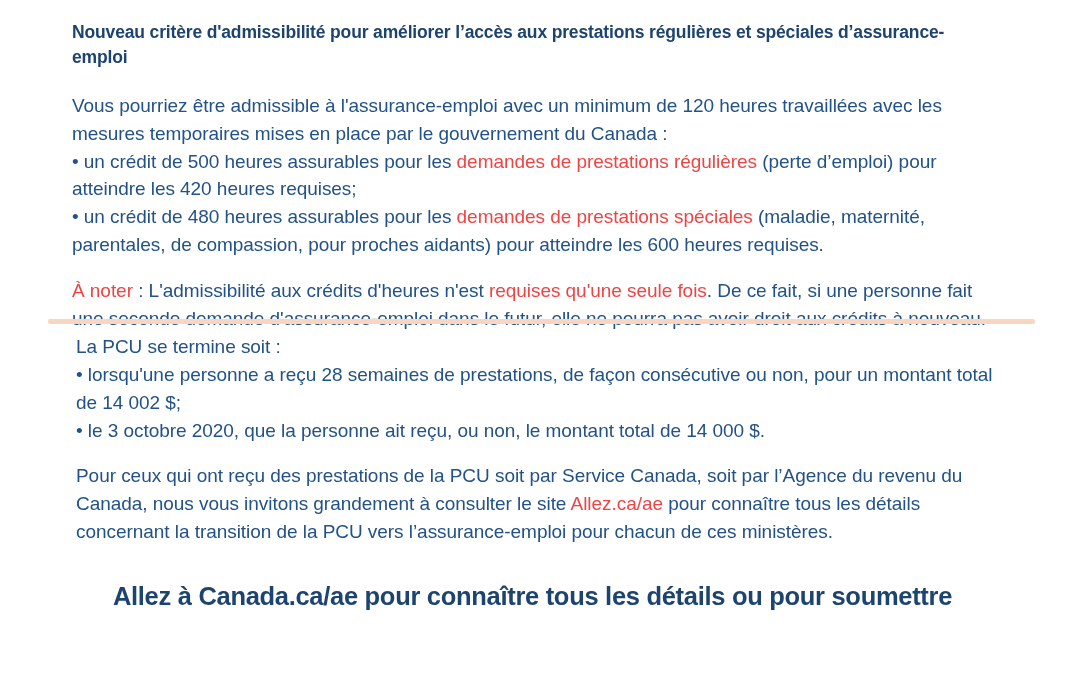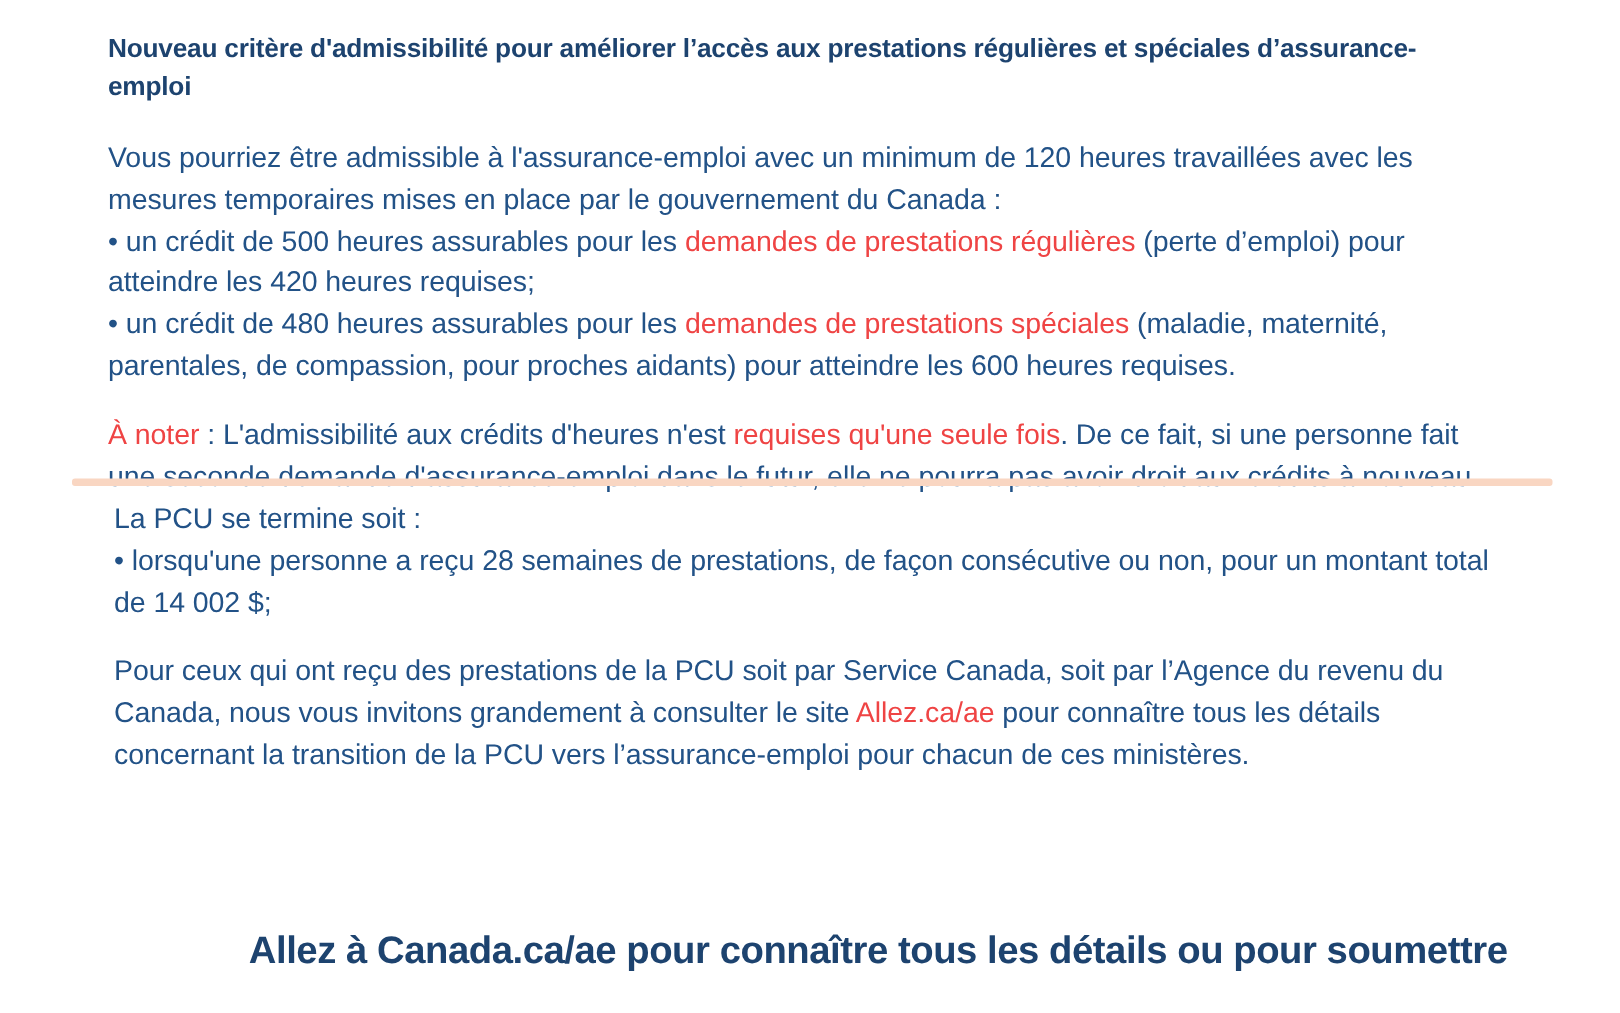--- a/index.html
+++ b/index.html
@@ -67,27 +67,26 @@
     width: 936px;
   }
   .section-pcu .para { margin-bottom: 17px; }
 
   
   .cta {
     position: absolute;
     left: 60px;
     top: 580px;
     width: 945px;
-    text-align: right;
+    text-align: center;
     font-size: 25.5px;
     font-weight: bold;
     line-height: 1.26;
     letter-spacing: -0.3px;
     color: #1d436f;
-    margin-top: 38px;
   }
 </style>
 </head>
 <body>
 
 <div class="page">
 
   <div class="section-ei">
 
     <h1 class="heading">Nouveau critère d'admissibilité pour améliorer l’accès aux prestations régulières et spéciales d’assurance-emploi</h1>
@@ -104,20 +103,21 @@
 
   </div>
 
   <div class="divider"></div>
 
   <div class="section-pcu">
 
     <p class="para">
       <span>La PCU se termine soit :</span><br>
       <span>• lorsqu'une personne a reçu 28 semaines de prestations, de façon consécutive ou non, pour un montant total de 14 002 $;</span><br>
+      <span>• le 3 octobre 2020, que la personne ait reçu, ou non, le montant total de 14 000 $.</span>
     </p>
 
 
     <p class="para">
       <span>Pour ceux qui ont reçu des prestations de la PCU soit par Service Canada, soit par l’Agence du revenu du Canada, nous vous invitons grandement à consulter le site </span><b>Allez.ca/ae</b><span> pour connaître tous les détails concernant la transition de la PCU vers l’assurance-emploi pour chacun de ces ministères.</span>
     </p>
 
   </div>
 
   <div class="cta">

